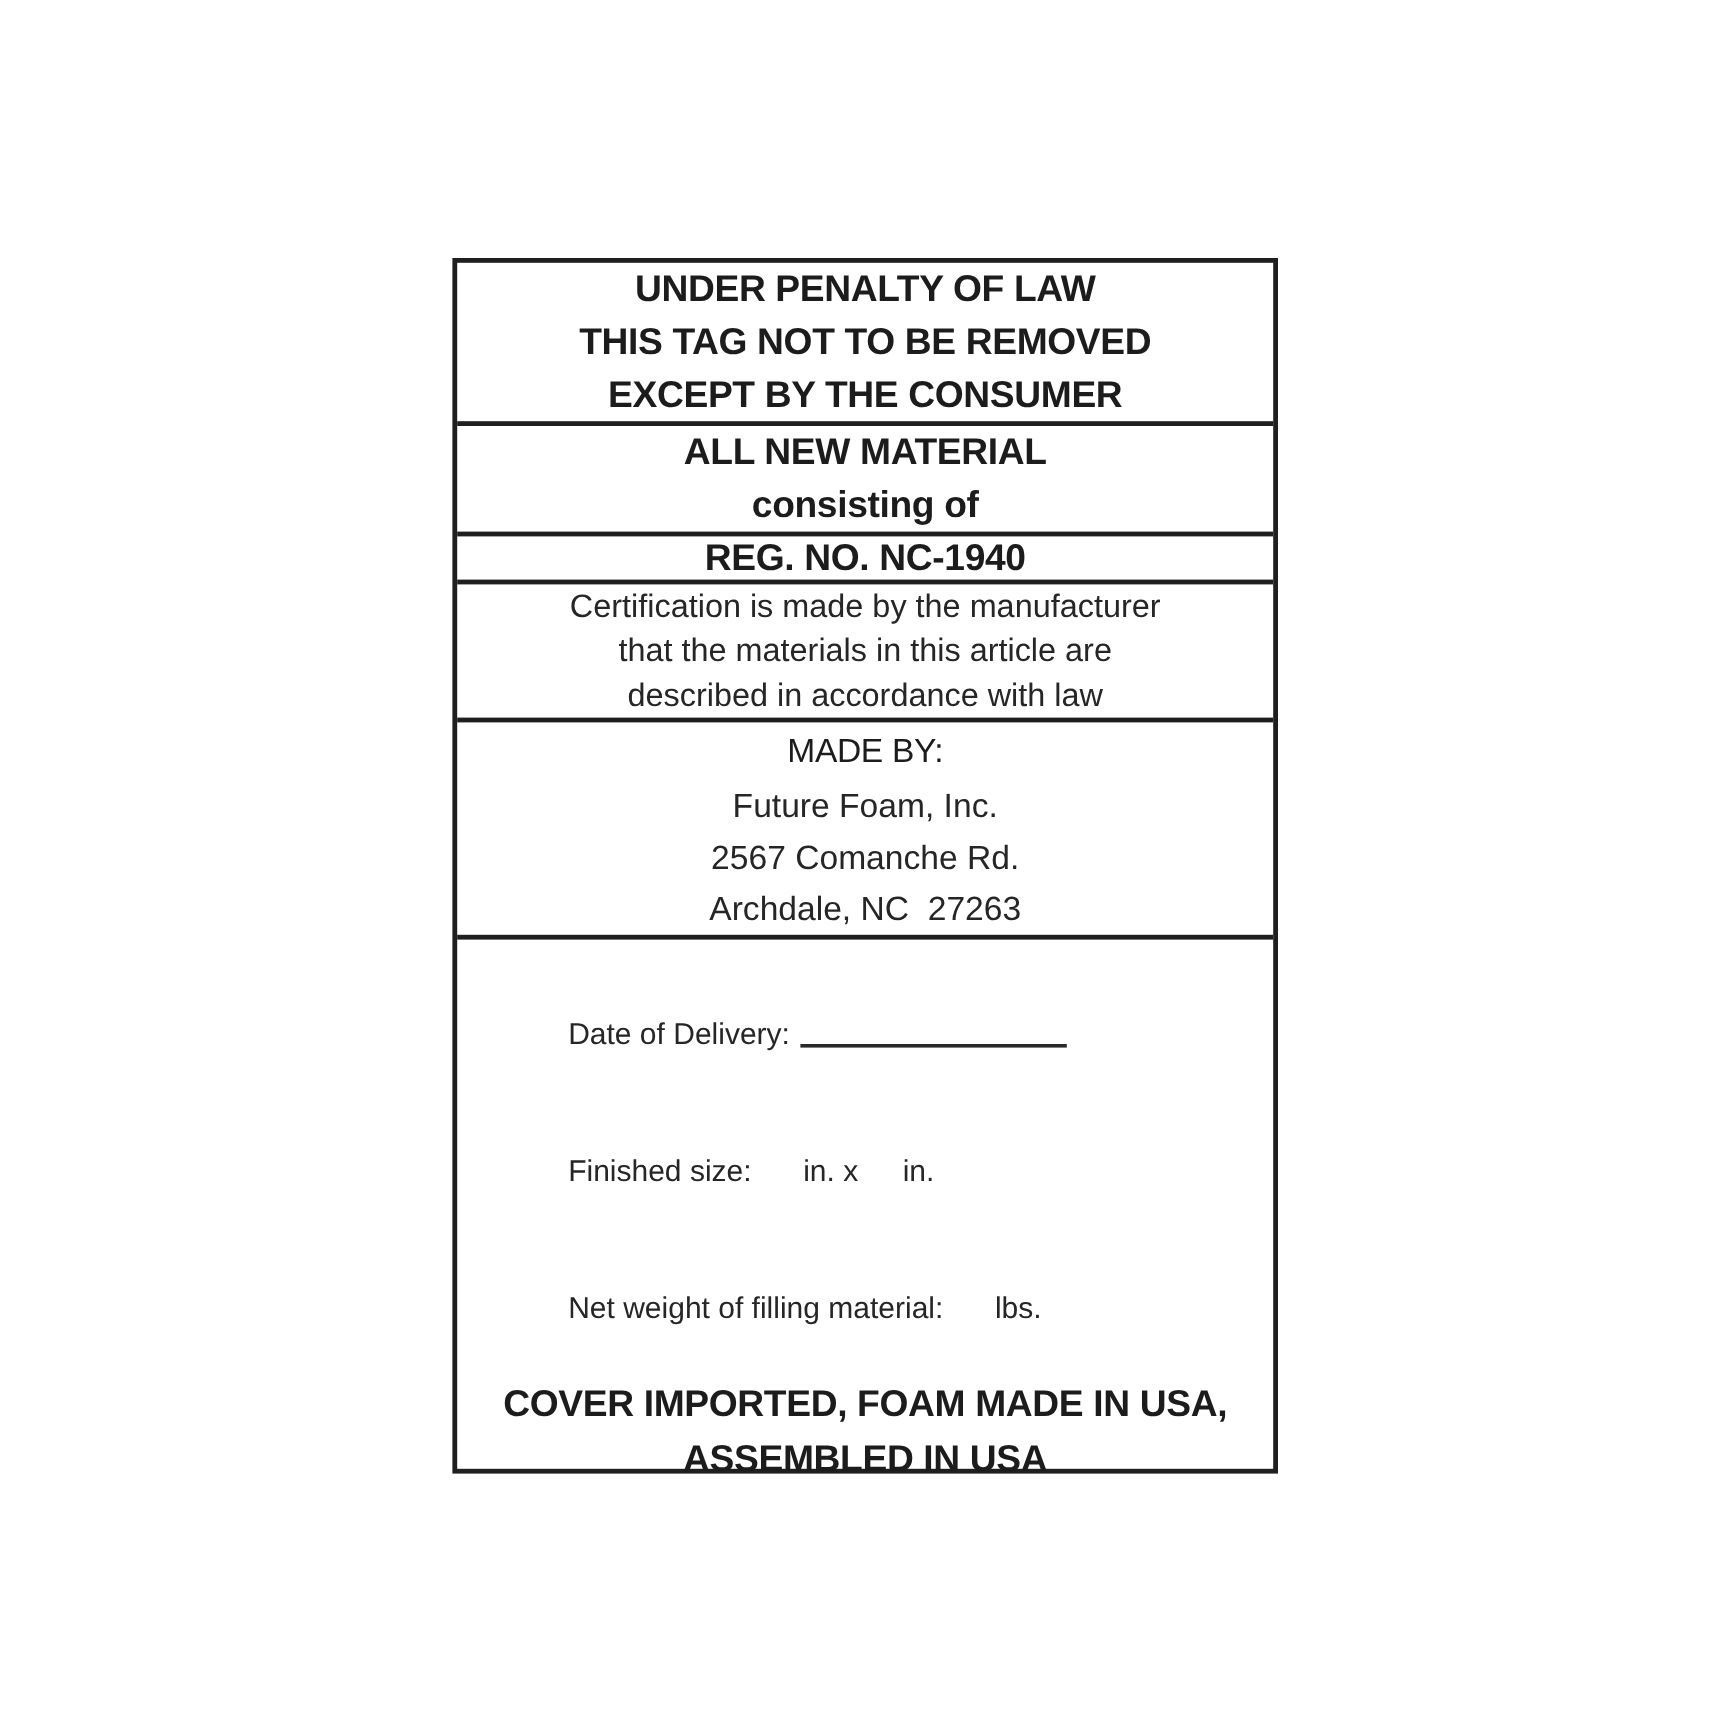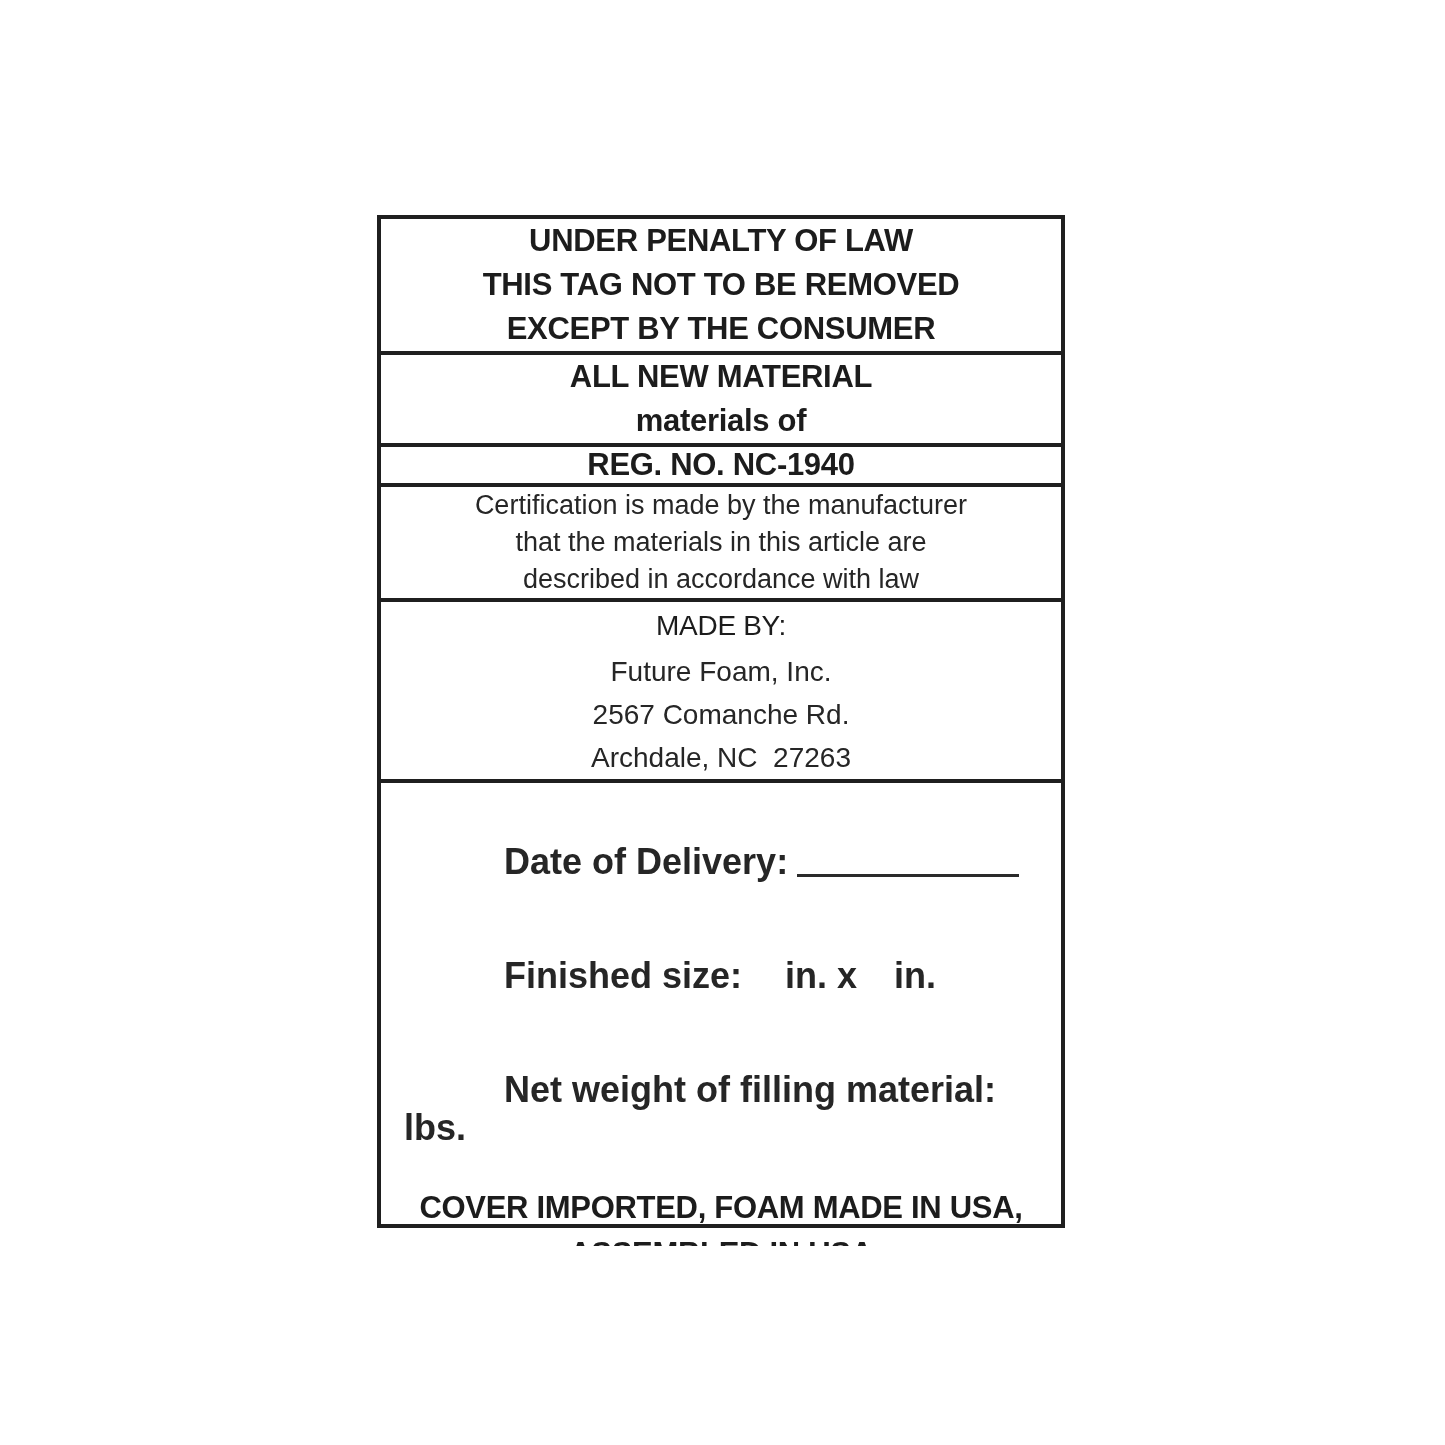--- a/index.html
+++ b/index.html
@@ -81,25 +81,24 @@
     line-height: 43px;
     color: #262626;
     white-space: pre-wrap;
   }
   .details-block {
     align-self: stretch;
     text-align: left;
     padding-left: 23px;
   }
   .details-line {
-    font-size: 36px;
+    font-size: 25px;
     line-height: 38px;
     color: #262626;
     white-space: pre-wrap;
-    font-weight: bold;
   }
   .blank-line {
     display: inline-block;
     width: 222px;
     height: 20px;
     margin-left: 9px;
     border-bottom: 3px solid #2a2a2a;
     margin-bottom: -3px;
   }
   .gap-med { display: inline-block; width: 43px; }
@@ -123,21 +122,21 @@
   <div class="law-label">
 
     <div class="sec sec-penalty">
       <div class="bold-line">UNDER PENALTY OF LAW</div>
       <div class="bold-line">THIS TAG NOT TO BE REMOVED</div>
       <div class="bold-line">EXCEPT BY THE CONSUMER</div>
     </div>
 
     <div class="sec sec-material">
       <div class="bold-line">ALL NEW MATERIAL</div>
-      <div class="bold-line">materials of</div>
+      <div class="bold-line">consisting of</div>
     </div>
 
     <div class="sec sec-reg">
       <div class="reg-line">REG. NO. NC-1940</div>
     </div>
 
     <div class="sec sec-cert">
       <div class="cert-line">Certification is made by the manufacturer</div>
       <div class="cert-line">that the materials in this article are</div>
       <div class="cert-line">described in accordance with law</div>

